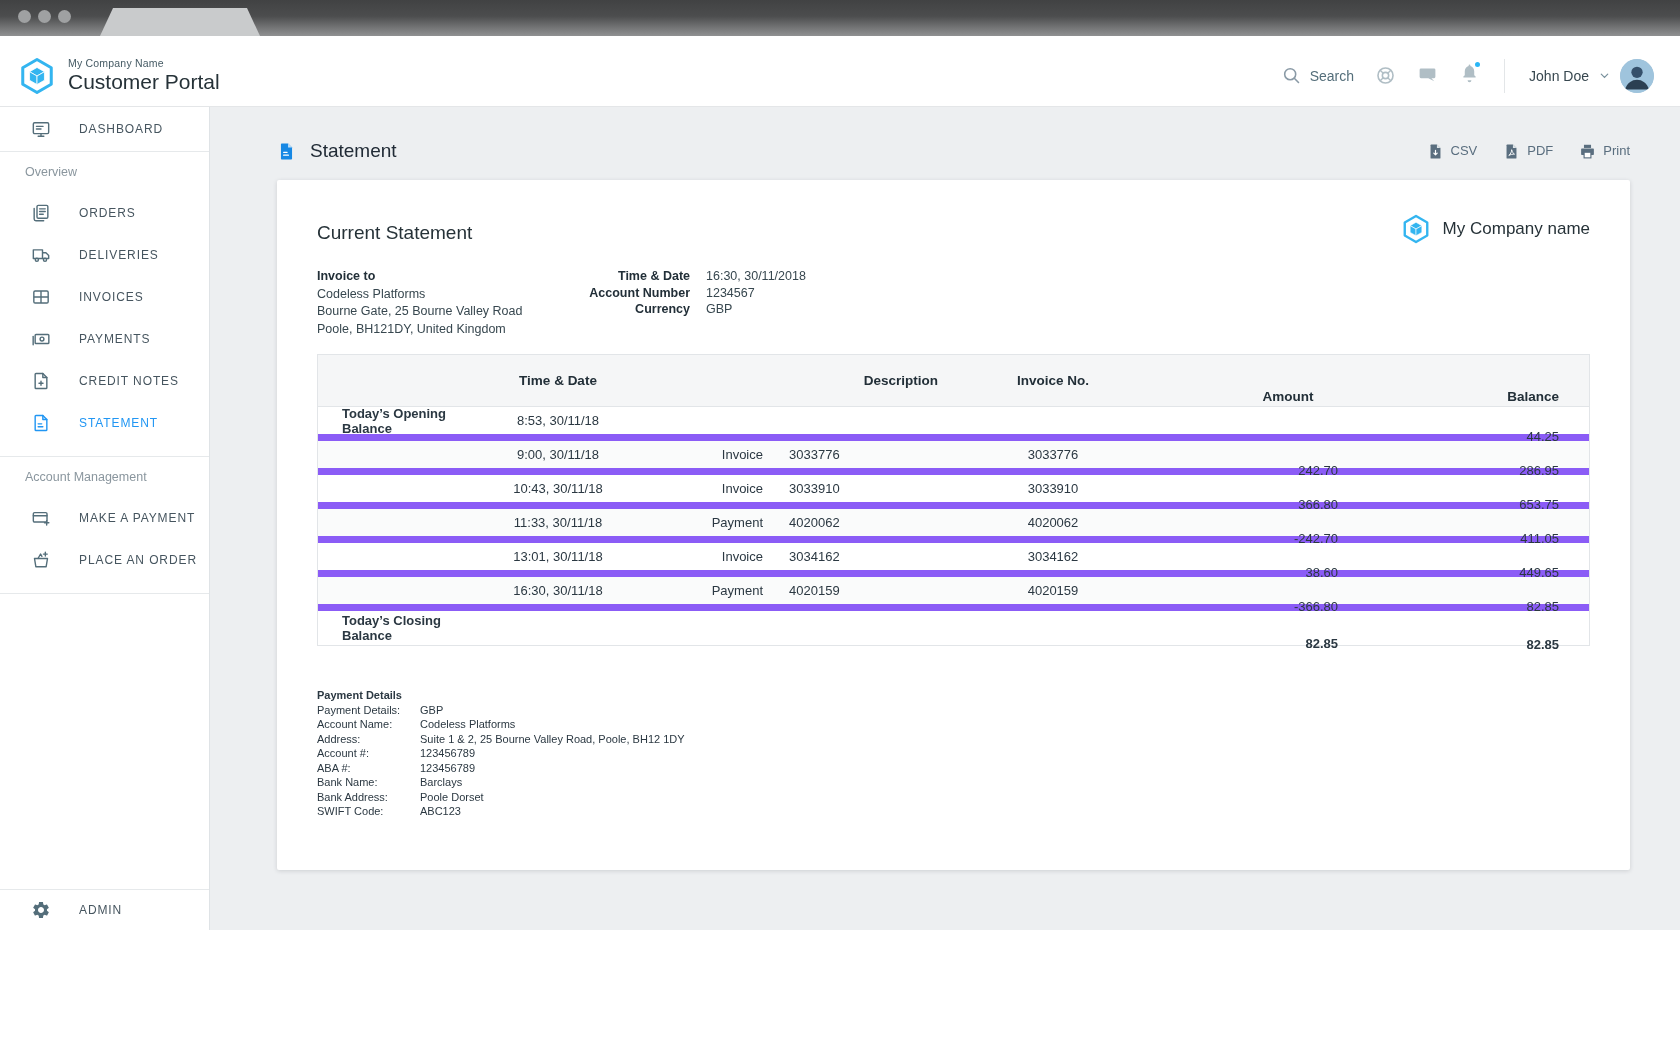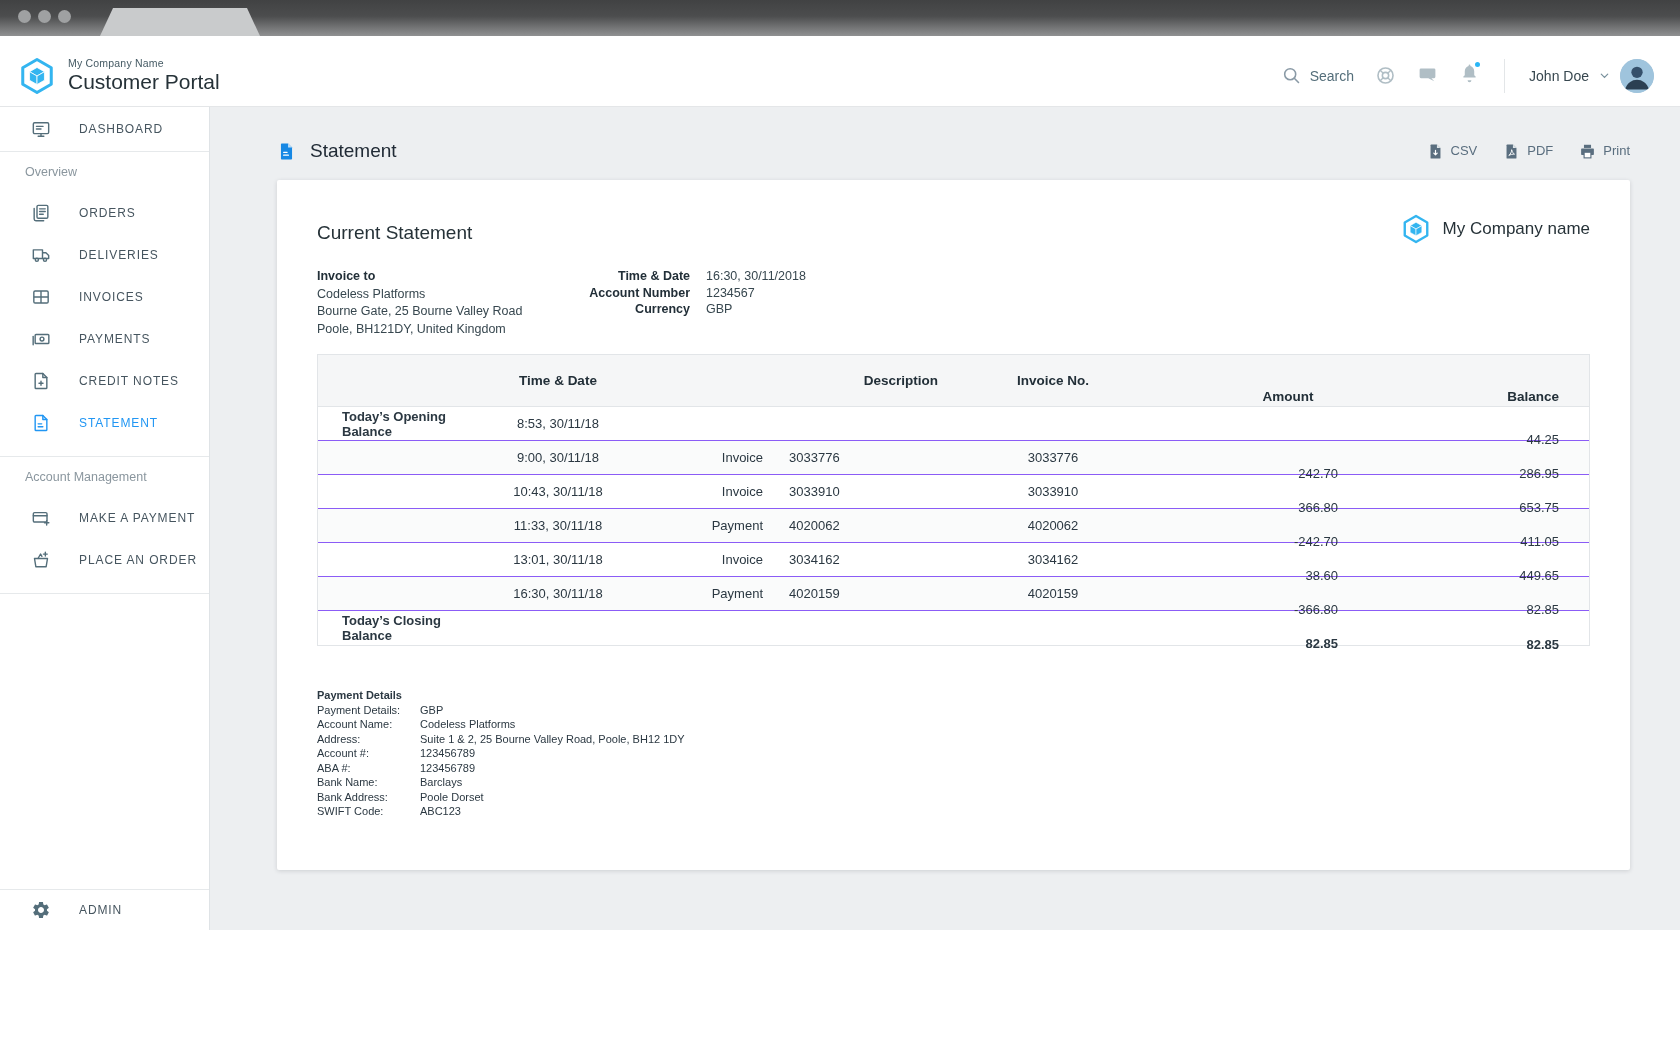--- a/index.html
+++ b/index.html
@@ -64,21 +64,21 @@
   .invoice-to { width:260px; }
   .invoice-to .lbl { font-weight:700; color:#222f38; line-height:17.5px; }
   .invoice-to .line { line-height:17.5px; }
   .meta { }
   .meta-row { display:flex; line-height:16.5px; }
   .m-label { width:113px; text-align:right; font-weight:700; color:#222f38; }
   .m-value { margin-left:16px; }
 
   
   .s-table { margin-top:16px; border:1px solid #e2e5e8; font-size:13px; color:#2b3842; }
-  .t-row { display:flex; align-items:center; height:34px; border-bottom:1px solid #8b5cf6; background:#fff; }
+  .t-row { display:flex; align-items:center; height:34px; border-bottom:7px solid #8b5cf6; background:#fff; }
   .t-row:last-child { border-bottom:none; }
   .t-row.head { height:52px; background:#f5f6f7; border-bottom:1px solid #e2e5e8; font-size:13.5px; font-weight:700; color:#222f38; }
   .t-row.stripe { background:#fafbfb; }
   .c-label { width:150px; padding-left:24px; font-weight:700; }
   .c-time  { width:180px; text-align:center; }
   .c-desc  { width:290px; display:flex; }
   .c-desc.center { display:block; text-align:right; }
   .d-type { width:115px; text-align:right; }
   .d-no { margin-left:26px; }
   .c-inv  { width:230px; text-align:center; }

